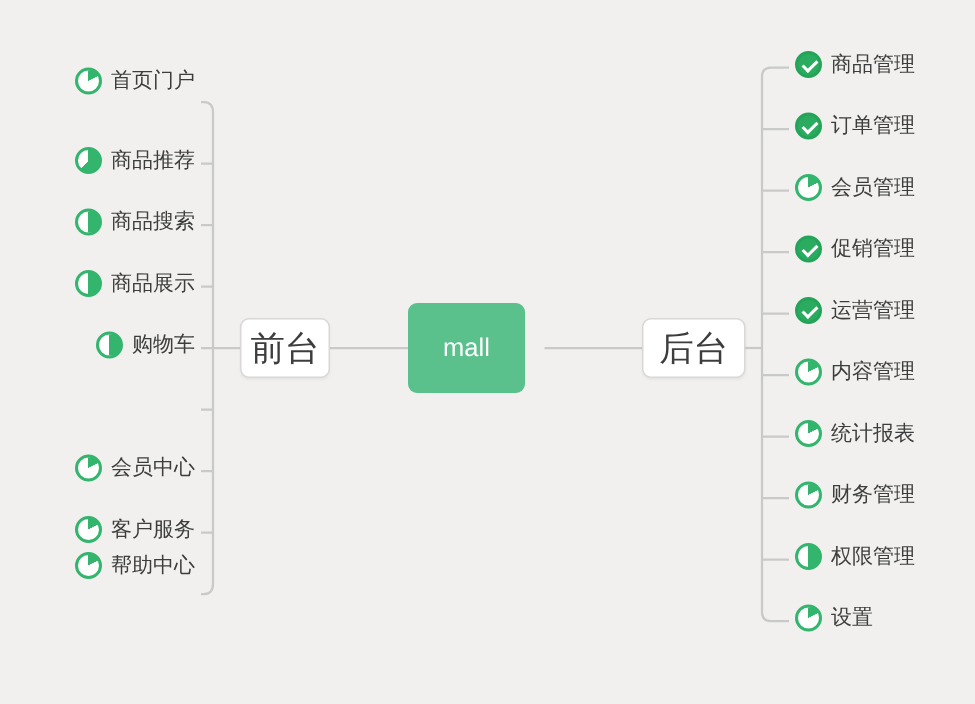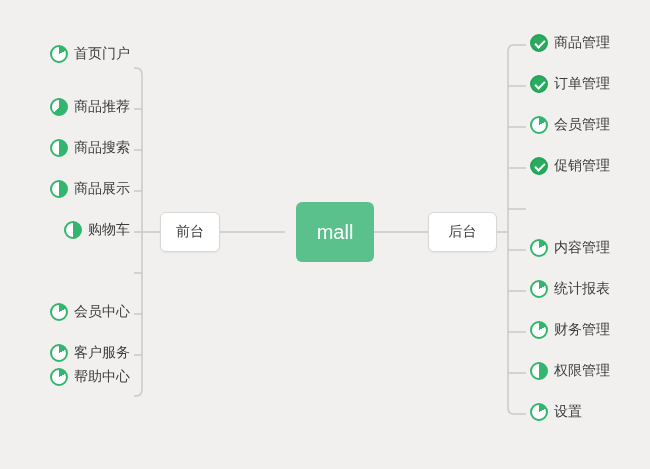--- a/index.html
+++ b/index.html
@@ -15,23 +15,23 @@
        font-size:14px;white-space:nowrap;cursor:default;}
   .row.rleft{right:520px;}
   .row.rright{left:530px;}
   .pie{position:relative;width:18px;height:18px;flex:0 0 18px;border:2px solid var(--green);
        border-radius:50%;background:conic-gradient(var(--green) calc(var(--p,0)*1turn),#fff 0);}
   .pie.check{background:var(--check);border-color:var(--check-ring);}
   .pie.check::after{content:"";position:absolute;left:3px;top:4px;width:8px;height:4px;
        border-left:2px solid #fff;border-bottom:2px solid #fff;transform:rotate(-45deg);}
   .node-box{position:absolute;background:#fff;border:1px solid var(--box-border);
        border-radius:6px;display:flex;align-items:center;justify-content:center;
-       font-size:14px;box-shadow:0 1px 2px rgba(0,0,0,.05);cursor:default;}
-  .node-root{position:absolute;left:296px;top:202px;width:78px;height:60px;
-       background:var(--root-green);border-radius:6px;color:#fff;font-size:20px;
+       font-size:23px;box-shadow:0 1px 2px rgba(0,0,0,.05);cursor:default;}
+  .node-root{position:absolute;left:272px;top:202px;width:78px;height:60px;
+       background:var(--root-green);border-radius:6px;color:#fff;font-size:17px;
        display:flex;align-items:center;justify-content:center;cursor:default;}
   .box-front{left:160px;top:212px;width:60px;height:40px;}
   .box-back{left:428px;top:212px;width:69px;height:40px;}
 </style>
 </head>
 <body>
 
 <div class="stage">
 
   <svg class="wires" width="650" height="469" viewBox="0 0 650 469">
@@ -92,20 +92,24 @@
       <span>订单管理</span>
     </div>
   <div class="row rright" style="top:116px">
       <span class="pie" style="--p: 0.17;"></span>
       <span>会员管理</span>
     </div>
   <div class="row rright" style="top:157px">
       <span class="pie check"></span>
       <span>促销管理</span>
     </div>
+  <div class="row rright" style="top:198px">
+      <span class="pie check"></span>
+      <span>运营管理</span>
+    </div>
   <div class="row rright" style="top:239px">
       <span class="pie" style="--p: 0.17;"></span>
       <span>内容管理</span>
     </div>
   <div class="row rright" style="top:280px">
       <span class="pie" style="--p: 0.17;"></span>
       <span>统计报表</span>
     </div>
   <div class="row rright" style="top:321px">
       <span class="pie" style="--p: 0.17;"></span>

